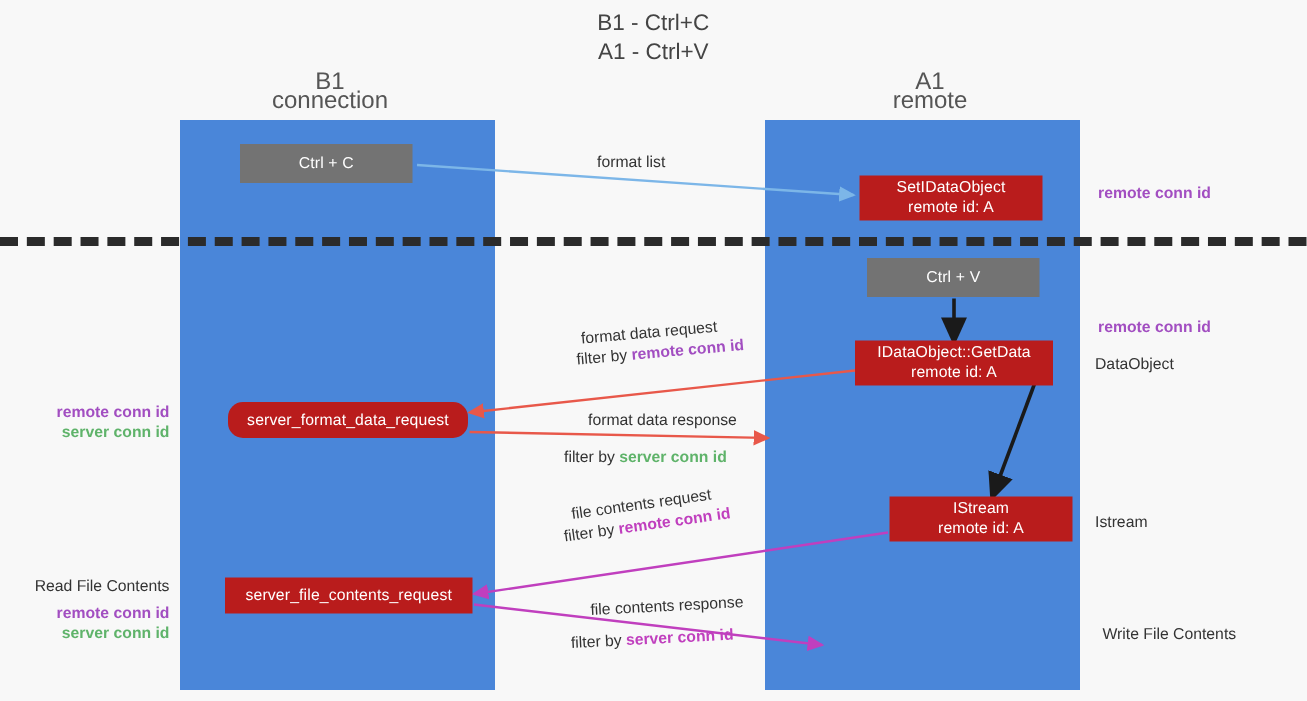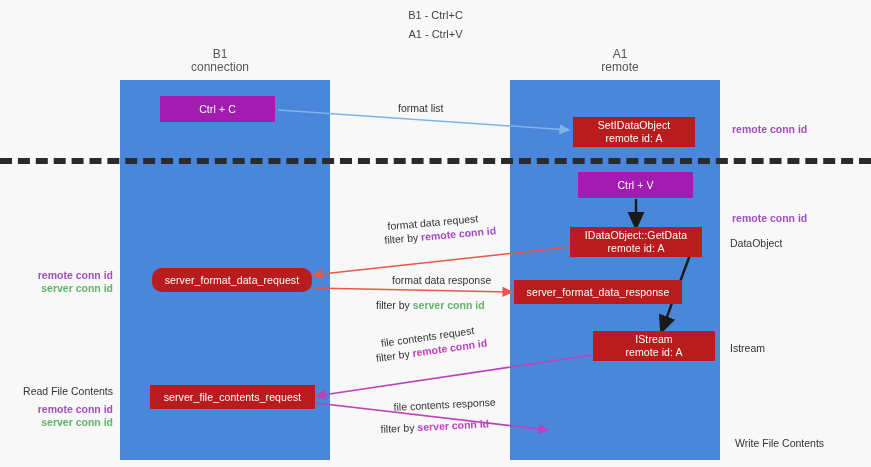--- a/index.html
+++ b/index.html
@@ -8,41 +8,41 @@
     background:#f8f8f8;
     font-family:"Liberation Sans","DejaVu Sans",sans-serif;
     overflow:hidden;
     position:relative;
   }
   #stage{position:absolute;left:0;top:0;width:871px;height:467px;}
 
   
   .title{
     position:absolute;left:0;top:6px;width:871px;
-    text-align:center;font-size:11px;color:#444;line-height:19px;
+    text-align:center;font-size:15px;color:#444;line-height:19px;
     white-space:pre-line;
   }
 
   
   .col-head{
-    position:absolute;text-align:center;font-size:12px;color:#555;
+    position:absolute;text-align:center;font-size:16px;color:#555;
     line-height:13px;white-space:pre-line;
   }
 
   
   .lane{position:absolute;background:#4a86d9;}
 
   
   .node{
     position:absolute;box-sizing:border-box;
     display:flex;flex-direction:column;align-items:center;justify-content:center;
     color:#ffffff;font-size:10.5px;line-height:13px;text-align:center;
     white-space:pre-line;letter-spacing:.1px;
   }
-  .node.green{background:#a21caf;}
+  .node.green{background:#737373;}
   .node.orange{background:#b91c1c;}
 
   
   .lbl{position:absolute;font-size:10.5px;color:#333;line-height:14px;white-space:nowrap;}
   .lbl.right{text-align:right;}
   .c-purple{color:#a24ec1;font-weight:bold;}
   .c-green{color:#5fb36a;font-weight:bold;}
   .c-magenta{color:#c03fbe;font-weight:bold;}
   .c-dark{color:#333;font-weight:normal;}
 
@@ -109,21 +109,20 @@
   <div class="node orange" style="left:573px;top:117px;width:122px;height:30px;">SetIDataObject
 remote id: A</div>
 
   <div class="node green" style="left:578px;top:172px;width:115px;height:26px;">Ctrl + V</div>
 
   <div class="node orange" style="left:570px;top:227px;width:132px;height:30px;">IDataObject::GetData
 remote id: A</div>
 
   <div class="node orange" style="left:152px;top:268px;width:160px;height:24px;border-radius:10px;">server_format_data_request</div>
 
-  <div class="node orange" style="left:514px;top:280px;width:168px;height:24px;">server_format_data_response</div>
 
   <div class="node orange" style="left:593px;top:331px;width:122px;height:30px;">IStream
 remote id: A</div>
 
   <div class="node orange" style="left:150px;top:385px;width:165px;height:24px;">server_file_contents_request</div>
 
 
   <div class="lbl" style="left:398px;top:101px;">format list</div>
 
   <div class="lbl rot" style="left:388px;top:219px;transform:rotate(-5deg);">format data request</div>
@@ -143,21 +142,21 @@
 
   <div class="lbl rot" style="left:394px;top:400px;transform:rotate(-3deg);">file contents response</div>
   <div class="lbl rot" style="left:381px;top:422px;transform:rotate(-3deg);">
     <span class="c-dark">filter by </span><span class="c-magenta">server conn id</span>
   </div>
 
   <div class="lbl c-purple" style="left:732px;top:122px;font-size:10.5px;">remote conn id</div>
   <div class="lbl c-purple" style="left:732px;top:211px;font-size:10.5px;">remote conn id</div>
   <div class="lbl" style="left:730px;top:236px;">DataObject</div>
   <div class="lbl" style="left:730px;top:341px;">Istream</div>
-  <div class="lbl" style="left:735px;top:436px;">Write File Contents</div>
+  <div class="lbl" style="left:735px;top:416px;">Write File Contents</div>
 
   <div class="lbl c-purple right" style="left:0px;top:268px;width:113px;">remote conn id</div>
   <div class="lbl c-green right" style="left:0px;top:281px;width:113px;">server conn id</div>
 
   <div class="lbl right" style="left:0px;top:384px;width:113px;">Read File Contents</div>
   <div class="lbl c-purple right" style="left:0px;top:402px;width:113px;">remote conn id</div>
   <div class="lbl c-green right" style="left:0px;top:415px;width:113px;">server conn id</div>
 
 </div>
 

